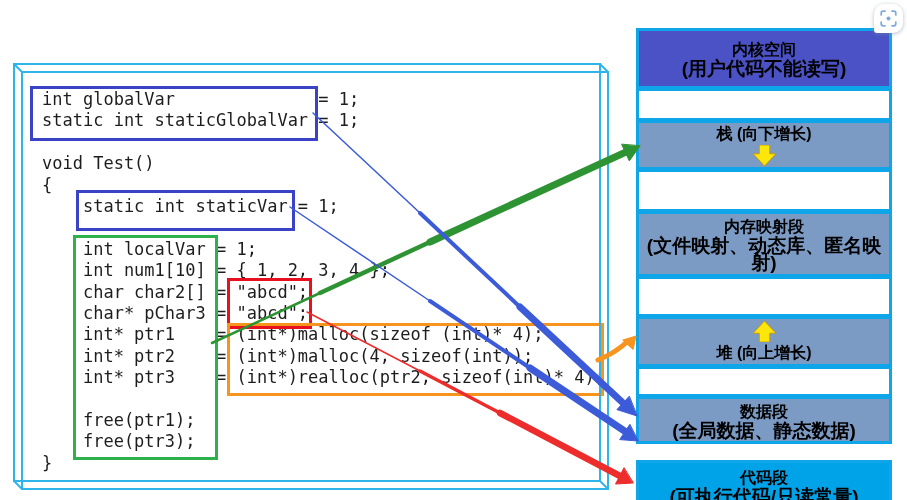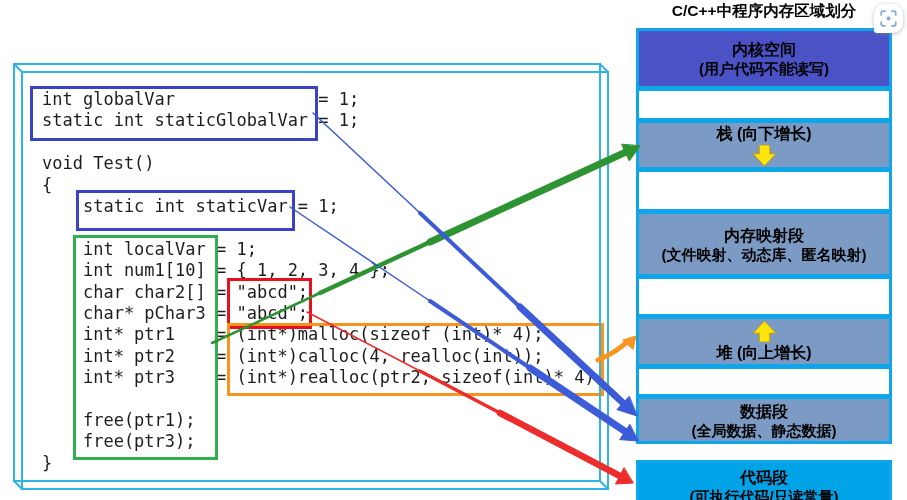--- a/index.html
+++ b/index.html
@@ -28,21 +28,21 @@
     text-align:center; font-size:15.5px; font-weight:bold; color:#000;
   }
   .mem-col { position:absolute; left:636px; top:28px; width:256px; z-index:1; }
   .seg {
     box-sizing:border-box; width:256px; border:3px solid #0ea5e9; margin-top:-1px;
     display:flex; flex-direction:column; align-items:center; justify-content:center;
     text-align:center; color:#000;
   }
   .seg:first-child { margin-top:0; }
   .seg-label { font-size:16px; font-weight:bold; line-height:20px; }
-  .seg-sub   { font-size:15px; font-weight:bold; line-height:17px; }
+  .seg-sub   { font-size:19px; font-weight:bold; line-height:17px; }
   .bg-kernel { background:#4a52c6; }
   .bg-steel  { background:#7c9bc4; }
   .bg-code   { background:#00a3e8; }
   .bg-gap    { background:#ffffff; }
   .yarrow { display:block; margin:1px 0; }
 
   
   .img-search {
     position:absolute; left:874px; top:4px; width:29px; height:29px; z-index:6;
     background:#ffffff; border-radius:10px 10px 10px 3px;
@@ -63,34 +63,33 @@
   <div class="code-line" style="--i:2"></div>
   <div class="code-line" style="--i:3">void Test()</div>
   <div class="code-line" style="--i:4">{</div>
   <div class="code-line" style="--i:5">    static int staticVar = 1;</div>
   <div class="code-line" style="--i:6"></div>
   <div class="code-line" style="--i:7">    int localVar = 1;</div>
   <div class="code-line" style="--i:8">    int num1[10] = { 1, 2, 3, 4 };</div>
   <div class="code-line" style="--i:9">    char char2[] = "abcd";</div>
   <div class="code-line" style="--i:10">    char* pChar3 = "abcd";</div>
   <div class="code-line" style="--i:11">    int* ptr1    = (int*)malloc(sizeof (int)* 4);</div>
-  <div class="code-line" style="--i:12">    int* ptr2    = (int*)calloc(4, realloc(int));</div>
+  <div class="code-line" style="--i:12">    int* ptr2    = (int*)malloc(4, sizeof(int));</div>
   <div class="code-line" style="--i:13">    int* ptr3    = (int*)realloc(ptr2, sizeof(int)* 4);</div>
   <div class="code-line" style="--i:14"></div>
   <div class="code-line" style="--i:15">    free(ptr1);</div>
   <div class="code-line" style="--i:16">    free(ptr3);</div>
   <div class="code-line" style="--i:17">}</div>
 
   <div class="abox box-blue" style="left:30px;  top:86px;  width:282px; height:49px;"></div>
   <div class="abox box-blue" style="left:76px;  top:190px; width:213px; height:35px;"></div>
   <div class="abox box-green" style="left:73px;  top:235px; width:139px; height:219px;"></div>
   <div class="abox box-red" style="left:227px; top:278px; width:79px;  height:45px;"></div>
   <div class="abox box-orange" style="left:227px; top:323px; width:371px; height:67px;"></div>
 
-  <div class="mem-title">C/C++中程序内存区域划分</div>
 
   <div class="mem-col">
     <div class="seg bg-kernel" style="height:61px;">
       <div class="seg-label">内核空间</div>
       <div class="seg-sub">(用户代码不能读写)</div>
     </div>
     <div class="seg bg-gap" style="height:33px;"></div>
     <div class="seg bg-steel" style="height:50px;justify-content:center;">
       <div class="seg-label">栈 (向下增长)</div>
       <svg class="yarrow" width="25" height="21" viewBox="0 0 26 24">

